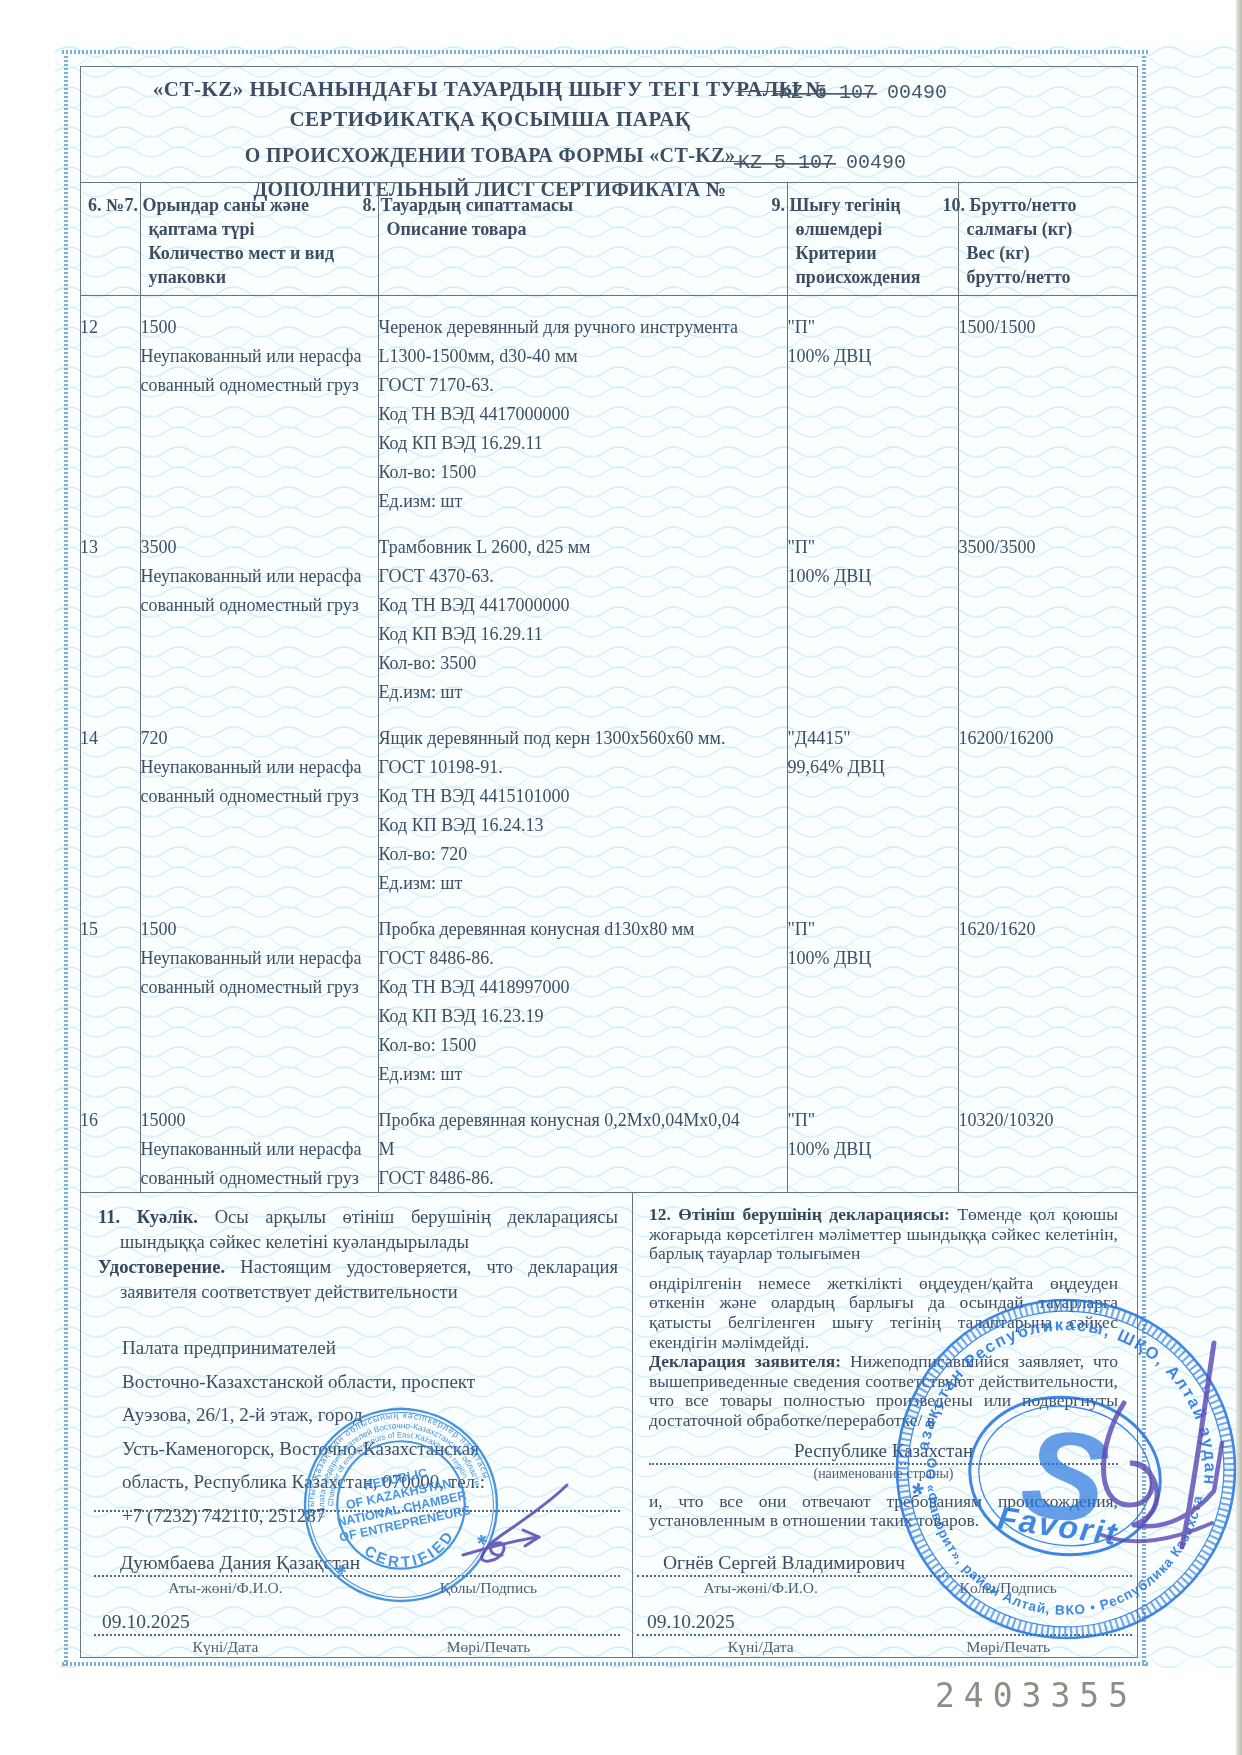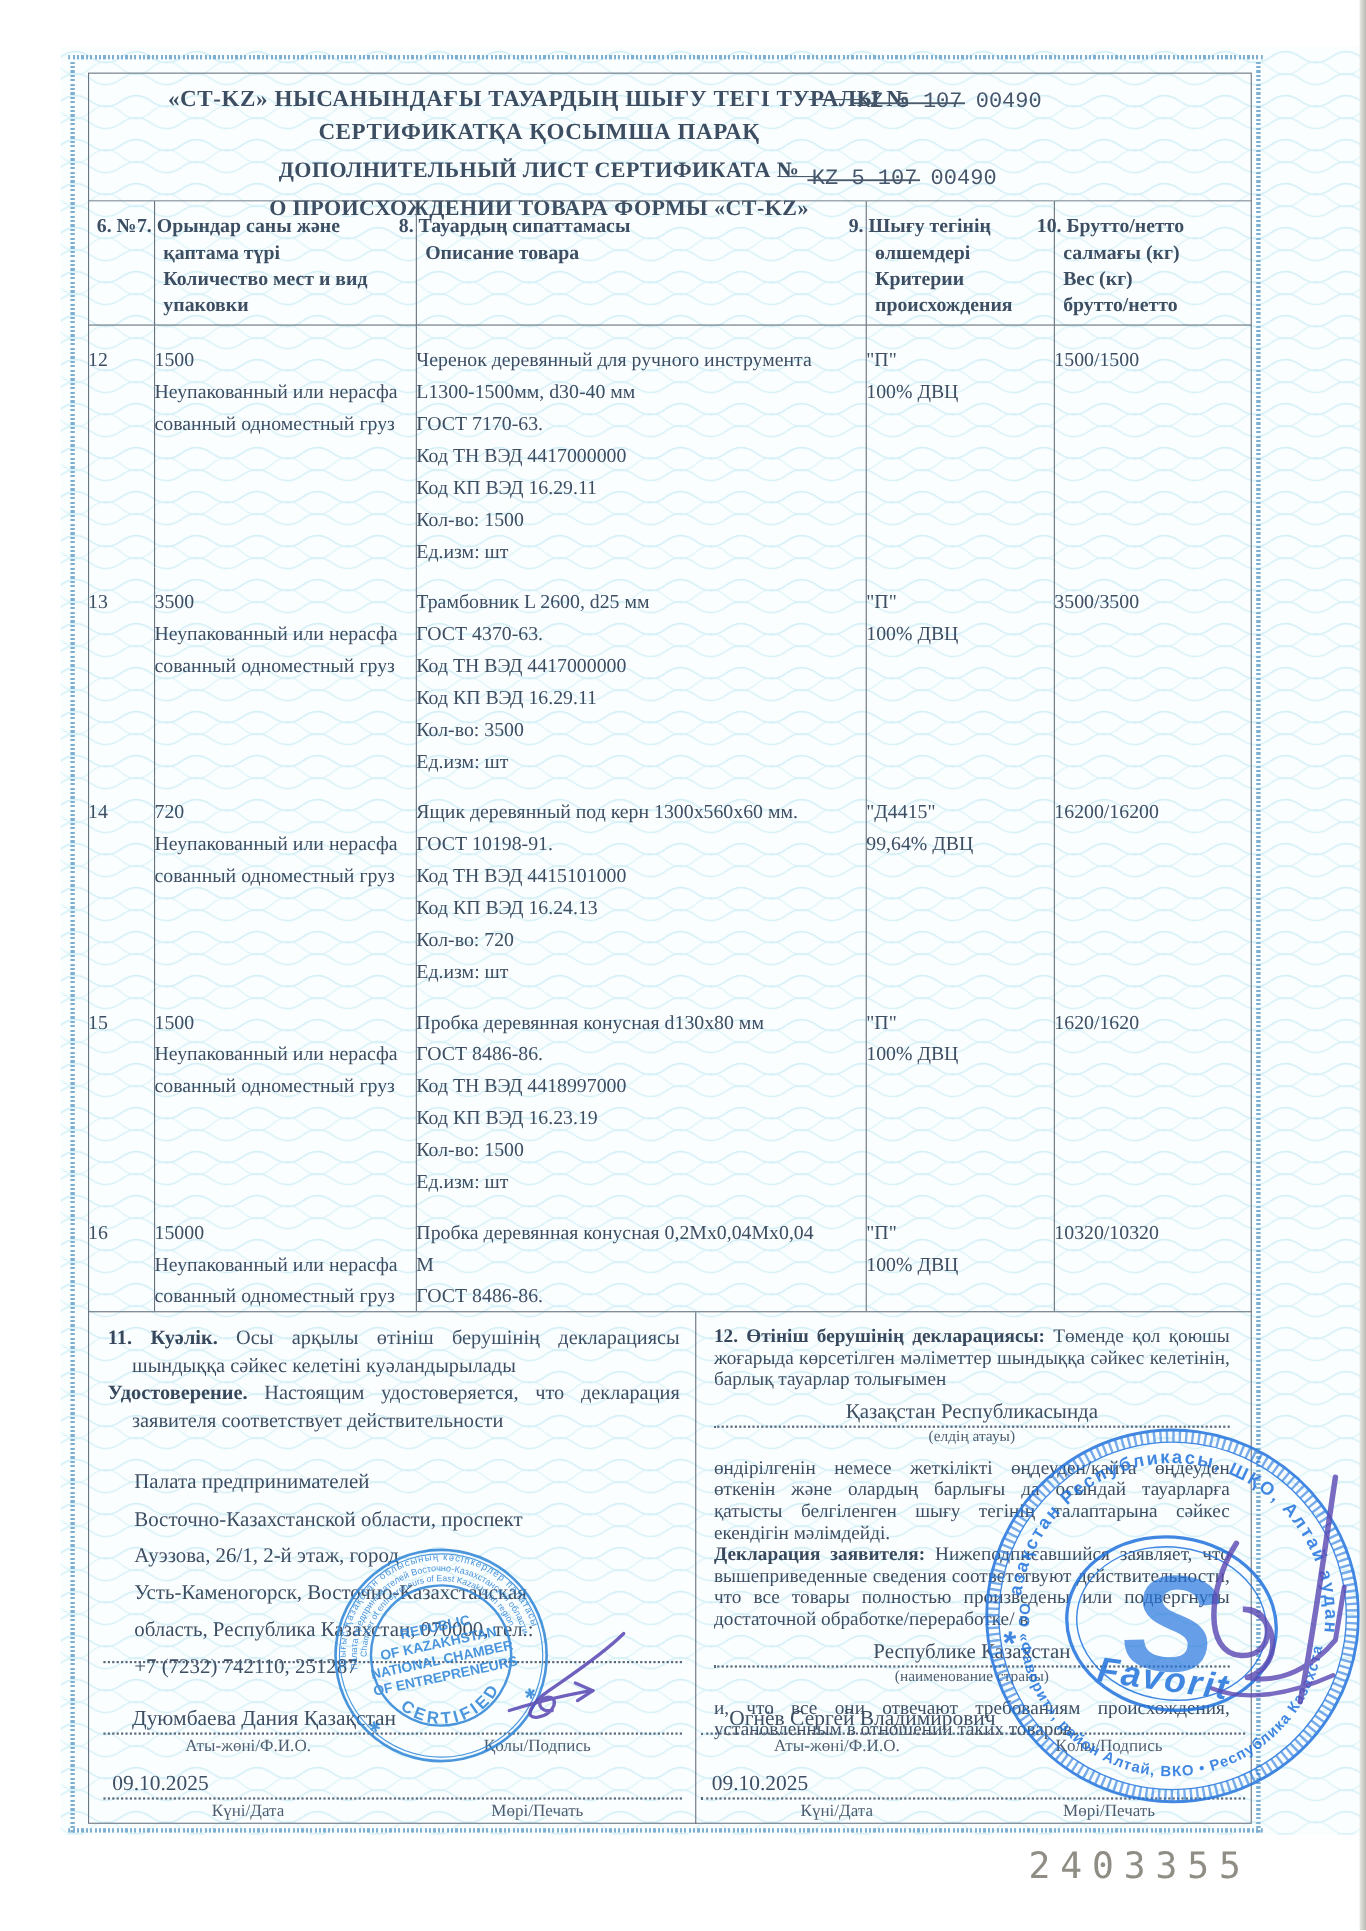--- a/index.html
+++ b/index.html
@@ -106,22 +106,22 @@
   <div class="micro-v" style="left:64px;top:54px;height:1612px;"></div>
   <div class="micro-v" style="left:1142px;top:54px;height:1612px;"></div>
   <div class="micro-h" style="left:62px;top:1662px;width:1086px;"></div>
 
   <div class="frame"></div>
 
   <div class="doc-header">
     <div class="ht-box">
       <div class="ht1">«СТ-KZ» НЫСАНЫНДАҒЫ ТАУАРДЫҢ ШЫҒУ ТЕГІ ТУРАЛЫ №</div>
       <div class="ht1">СЕРТИФИКАТҚА ҚОСЫМША ПАРАҚ</div>
+      <div class="ht2">О ПРОИСХОЖДЕНИИ ТОВАРА ФОРМЫ «СТ-KZ»</div>
       <div class="ht2">ДОПОЛНИТЕЛЬНЫЙ ЛИСТ СЕРТИФИКАТА №</div>
-      <div class="ht2">О ПРОИСХОЖДЕНИИ ТОВАРА ФОРМЫ «СТ-KZ»</div>
     </div>
     <div class="cnum n1"><span class="dash"></span><span class="val">KZ 5 107 00490</span></div>
     <div class="cnum n2"><span class="dash"></span><span class="val">KZ 5 107 00490</span></div>
   </div>
 
   <div class="goods-wrap">
   <table class="goods">
     <colgroup>
       <col style="width:60px">
           <col style="width:238px">
@@ -261,24 +261,20 @@
         <div class="sv" style="padding-left:8px;">09.10.2025</div>
         <div class="sl">
           <span>Күні/Дата</span>
           <span>Мөрі/Печать</span>
         </div>
       </div>
     </div>
 
     <div class="s12">
       <p><b>12. Өтініш берушінің декларациясы:</b> <span>Төменде қол қоюшы жоғарыда көрсетілген мәліметтер шындыққа сәйкес келетінін, барлық тауарлар толығымен</span></p>
-      <div class="cty">
-        <div class="cv">Қазақстан Республикасында</div>
-        <div class="cl">(елдің атауы)</div>
-      </div>
       <p class="mt">өндірілгенін немесе жеткілікті өңдеуден/қайта өңдеуден өткенін және олардың барлығы да осындай тауарларға қатысты белгіленген шығу тегінің талаптарына сәйкес екендігін мәлімдейді.</p>
       <p><b>Декларация заявителя:</b> <span>Нижеподписавшийся заявляет, что вышеприведенные сведения соответствуют действительности, что все товары полностью произведены или подвергнуты достаточной обработке/переработке/ в</span></p>
       <div class="cty">
         <div class="cv">Республике Казахстан</div>
         <div class="cl">(наименование страны)</div>
       </div>
       <p class="mt">и, что все они отвечают требованиям происхождения, установленным в отношении таких товаров.</p>
 
       <div class="sigrow" style="top:351px;left:4px;right:6px;">
         <div class="sv">Огнёв Сергей Владимирович</div>

